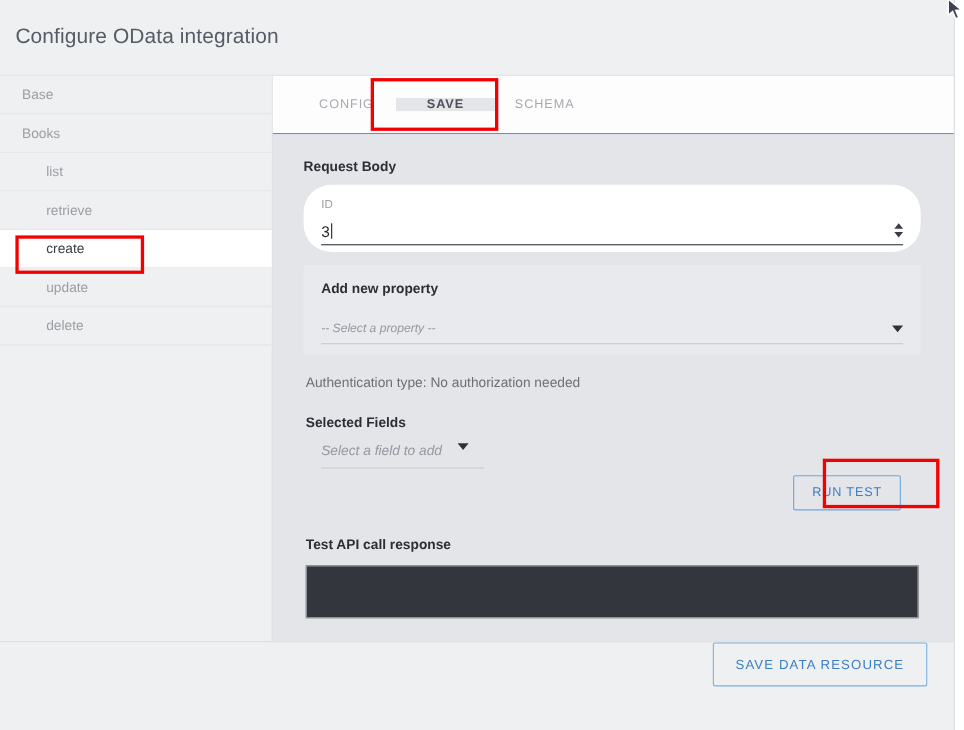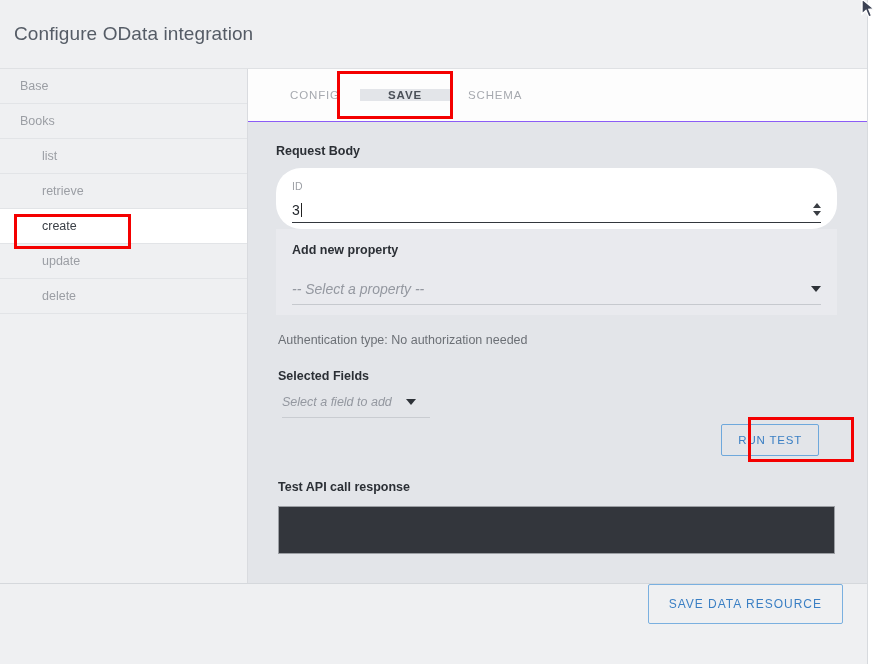--- a/index.html
+++ b/index.html
@@ -129,21 +129,21 @@
   .sect-label {
     font-size: 12.5px;
     font-weight: 700;
     color: #2b2f35;
     margin-bottom: 10px;
   }
 
   .card {
     background: #ffffff;
     padding: 12px 16px 0 16px;
-    margin-bottom: 0;
+    margin-bottom: 12px;
     border-radius: 25px;
   }
   .field {
     padding-bottom: 6px;
   }
   .field-label {
     font-size: 10.5px;
     color: #9da0a6;
     margin-bottom: 10px;
   }
@@ -193,21 +193,21 @@
     margin-bottom: 24px;
   }
   .select-row {
     display: flex;
     align-items: center;
     border-bottom: 1px solid #c6c9ce;
     padding-bottom: 7px;
   }
   .select-ph {
     flex: 1;
-    font-size: 14px;
+    font-size: 11px;
     font-style: italic;
     color: #9498a0;
   }
   .chev {
     width: 0; height: 0;
     border-left: 5px solid transparent;
     border-right: 5px solid transparent;
     border-top: 6px solid #2e3238;
   }
 
@@ -219,25 +219,25 @@
 
   .sf-label {
     font-size: 12.5px;
     font-weight: 700;
     color: #2b2f35;
     margin: 22px 0 12px 2px;
   }
   .sf-select {
     width: 148px;
     display: flex;
-    align-items: center;
+    align-items: flex-start;
     gap: 14px;
     border-bottom: 1px solid #c9ccd1;
     padding-bottom: 8px;
-    margin-left: 6px;
+    margin-left: 16px;
   }
   .sf-ph {
     font-size: 12.5px;
     font-style: italic;
     color: #9498a0;
     white-space: nowrap;
   }
 
   .runtest-wrap {
     display: flex;

